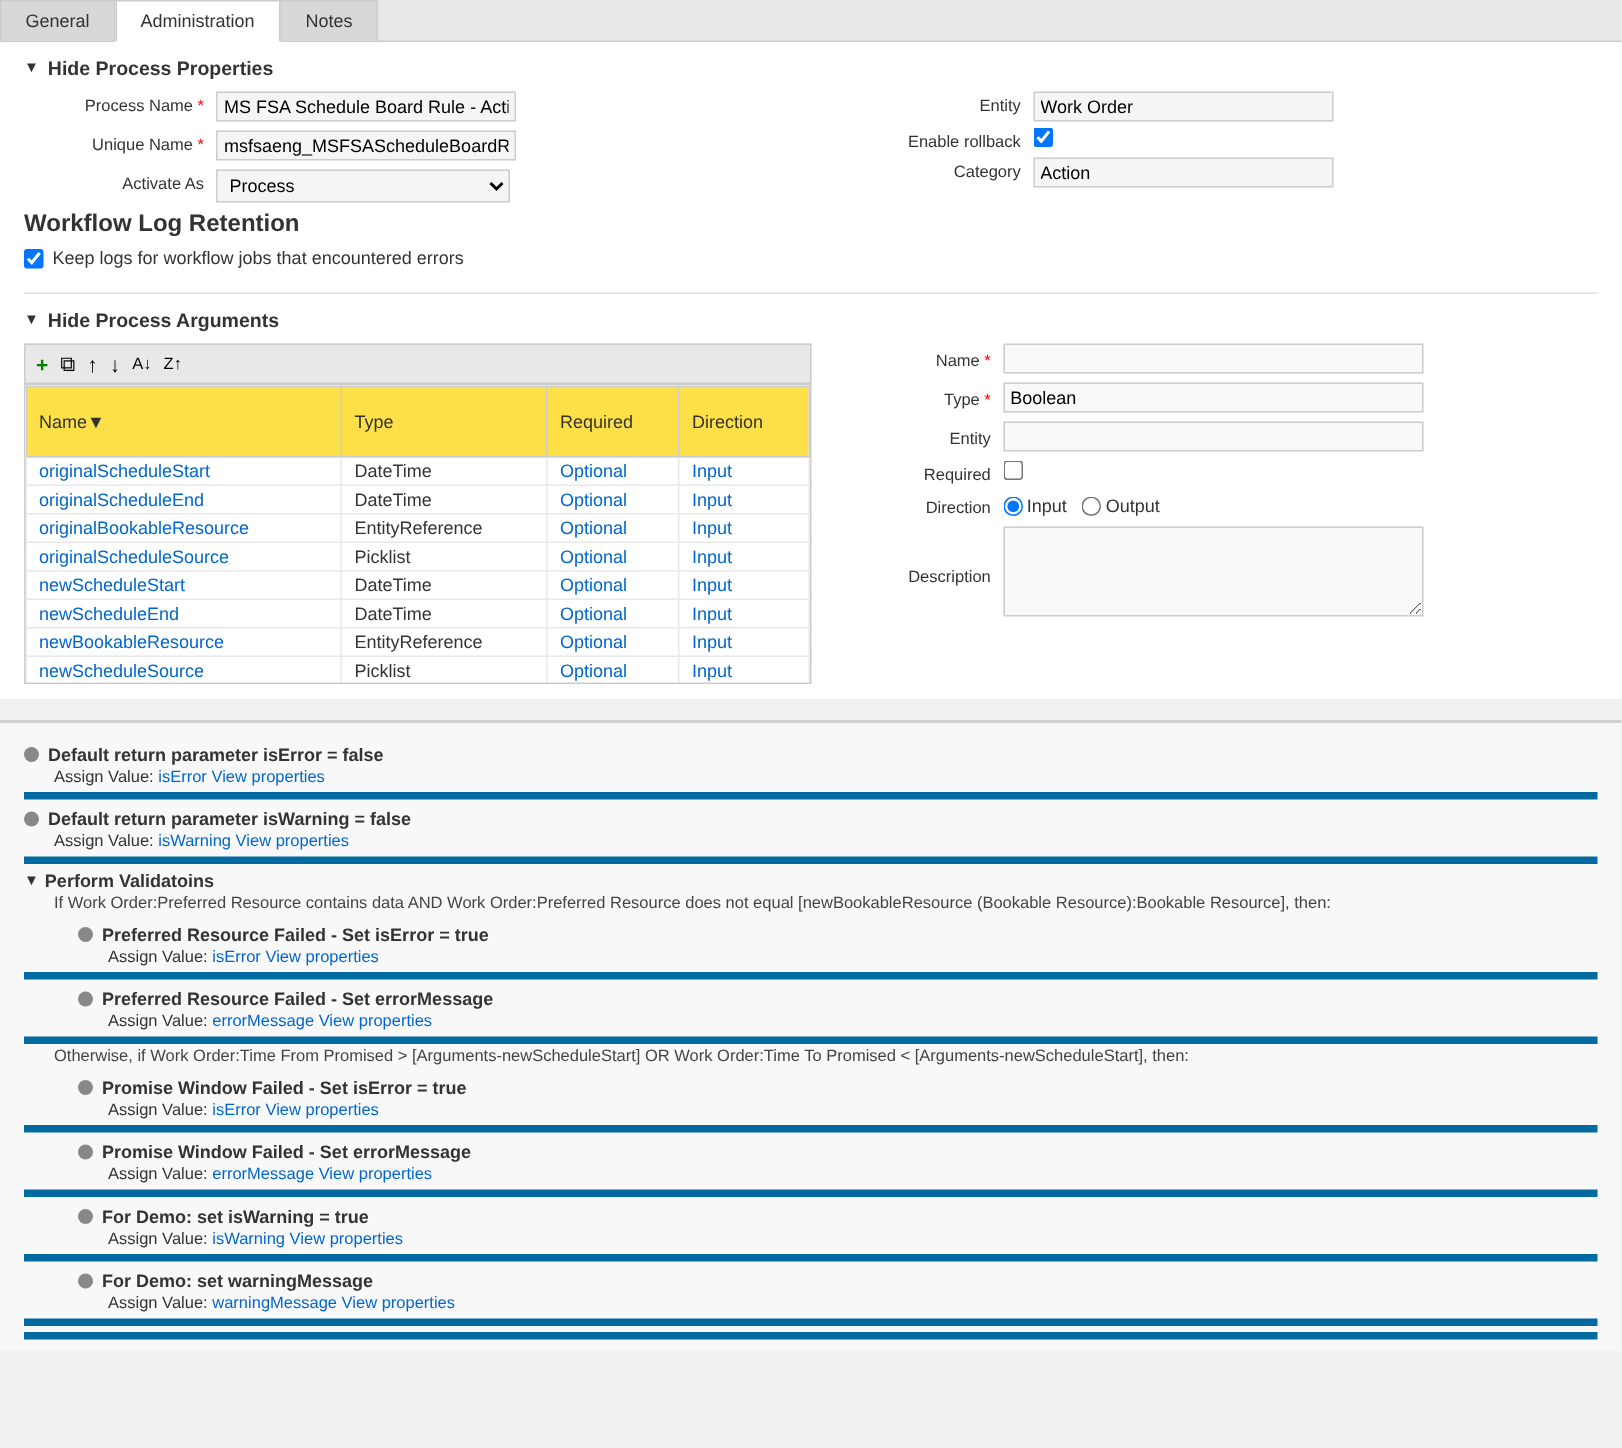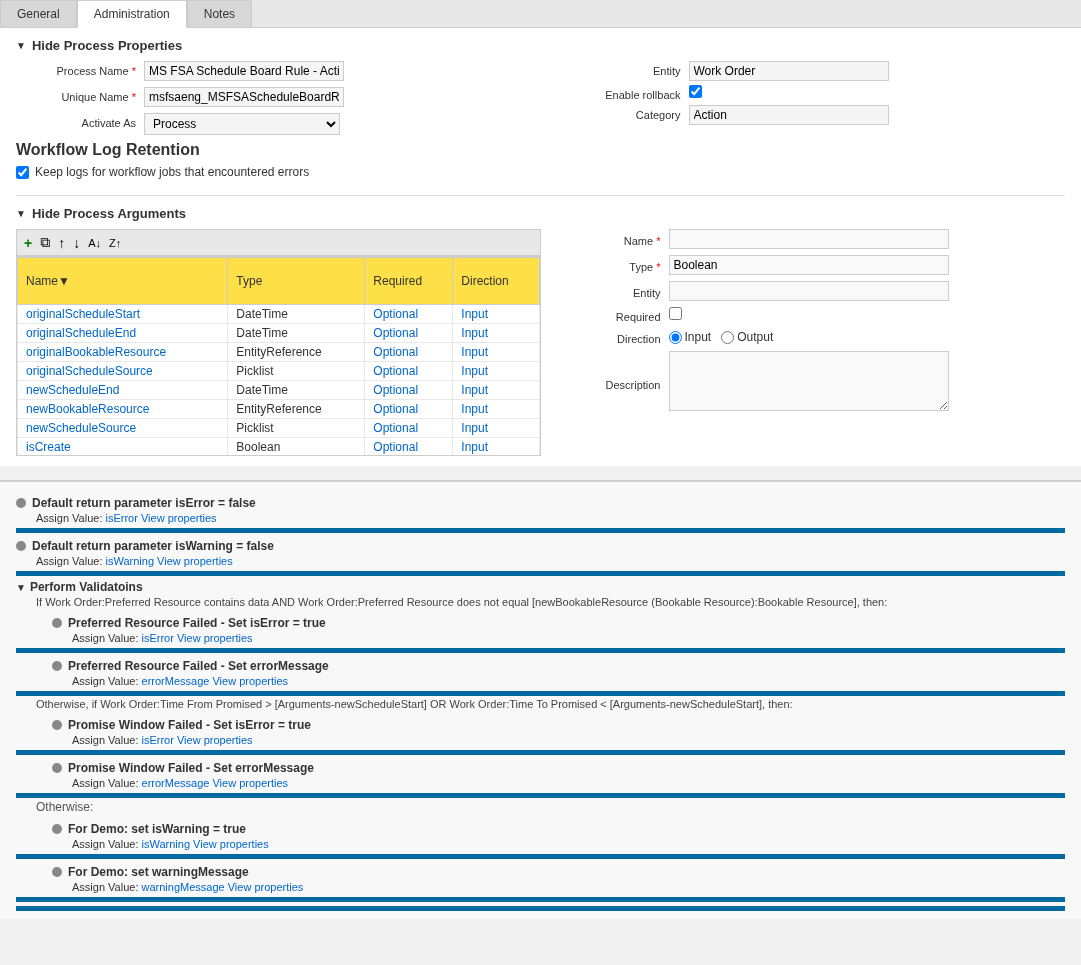--- a/index.html
+++ b/index.html
@@ -201,20 +201,26 @@
       <td class="optional">Optional</td>
       <td class="input-col">Input</td>
     </tr>
                 <tr>
       <td><a href="#">originalScheduleSource</a></td>
       <td>Picklist</td>
       <td class="optional">Optional</td>
       <td class="input-col">Input</td>
     </tr>
                 <tr>
+      <td><a href="#">newScheduleStart</a></td>
+      <td>DateTime</td>
+      <td class="optional">Optional</td>
+      <td class="input-col">Input</td>
+    </tr>
+                <tr>
       <td><a href="#">newScheduleEnd</a></td>
       <td>DateTime</td>
       <td class="optional">Optional</td>
       <td class="input-col">Input</td>
     </tr>
                 <tr>
       <td><a href="#">newBookableResource</a></td>
       <td>EntityReference</td>
       <td class="optional">Optional</td>
       <td class="input-col">Input</td>
@@ -371,21 +377,20 @@
         <span class="step-title">Promise Window Failed - Set errorMessage</span>
       </div>
       <div class="step-sub indent1">
         <span class="assign-label">Assign Value: </span>
         <span class="assign-value">errorMessage</span>
         <span> </span>
         <a href="#">View properties</a>
       </div>
     </div>
 
-    <div class="otherwise indent1">Otherwise:</div>
 
     <div class="step-row indent2">
       <div class="step-main">
         <span class="step-dot"></span>
         <span class="step-title">For Demo: set isWarning = true</span>
       </div>
       <div class="step-sub indent1">
         <span class="assign-label">Assign Value: </span>
         <span class="assign-value">isWarning</span>
         <span> </span>

